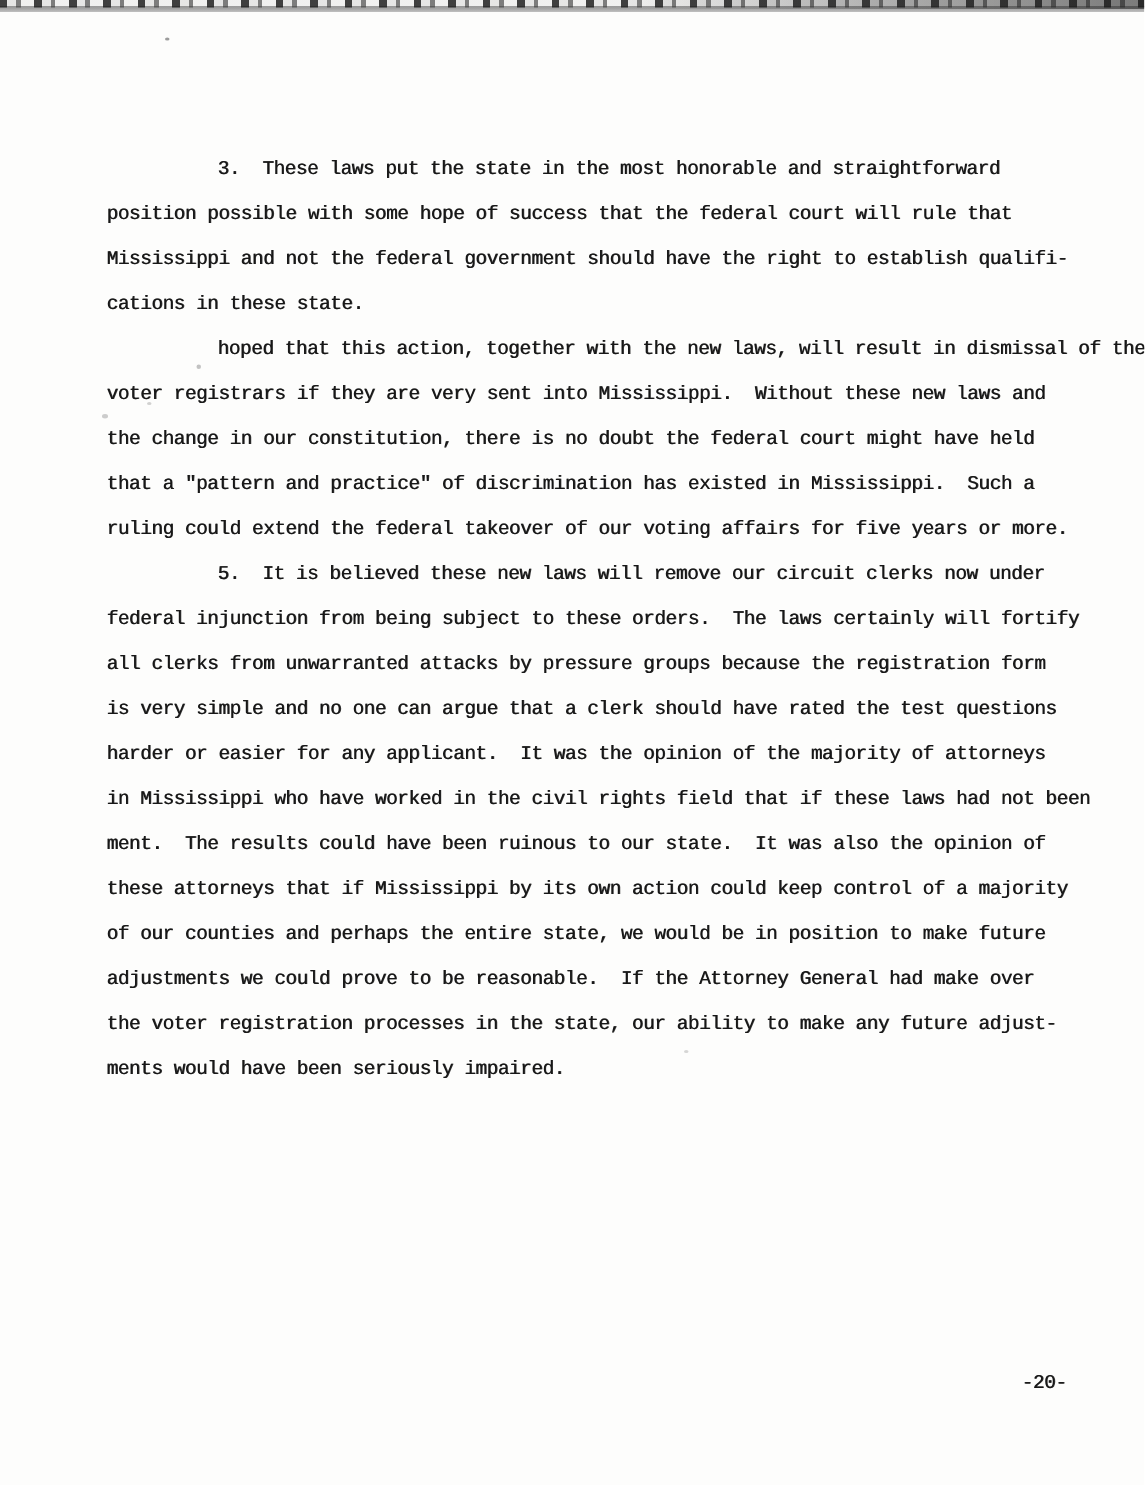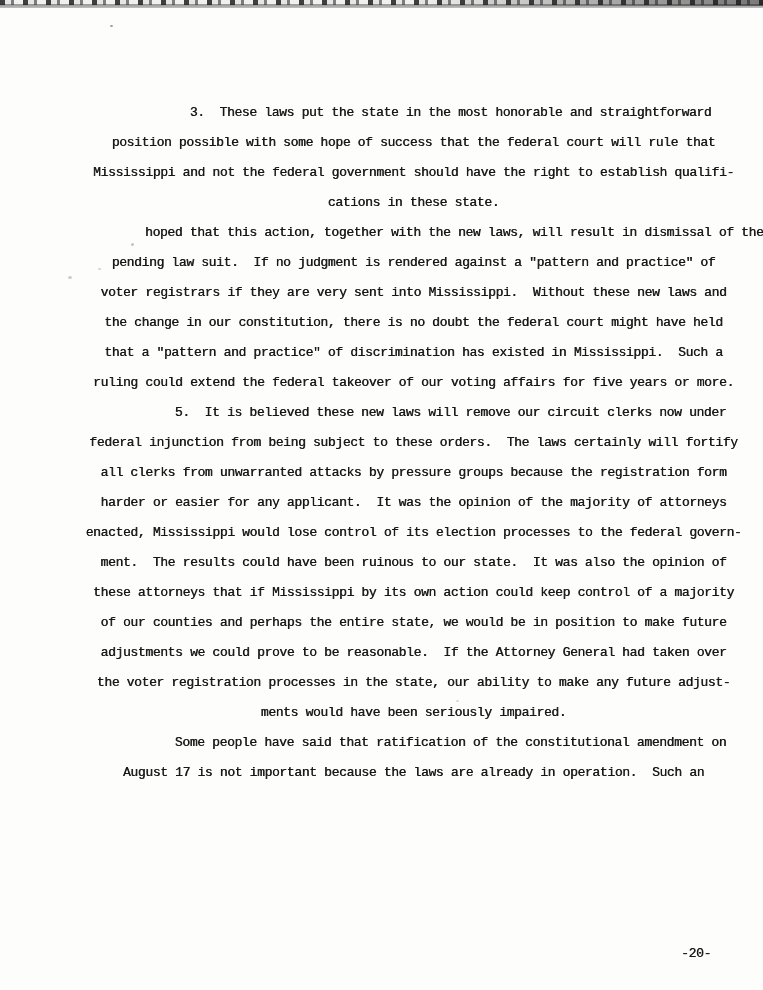--- a/index.html
+++ b/index.html
@@ -34,26 +34,25 @@
     top: 98px;
     left: 71px;
     width: 685px;
   }
   .line {
     font-size: 13px;
     line-height: 30px;
     letter-spacing: -0.35px;
     white-space: pre;
     text-shadow: 0.45px 0 0 rgba(25,25,25,0.85);
-    text-align: center;
   }
   .para .line:first-child { padding-left: 74px; }
   .page-num {
     position: absolute;
-    top: 944px;
+    top: 912px;
     left: 681px;
     font-size: 13px;
     line-height: 20px;
     letter-spacing: -0.3px;
     text-shadow: 0.45px 0 0 rgba(25,25,25,0.85);
   }
   .speck {
     position: absolute;
     background: rgba(60,60,60,0.5);
     border-radius: 50%;
@@ -67,42 +66,38 @@
 
   <div class="doc">
       <div class="para">
         <div class="line">3.  These laws put the state in the most honorable and straightforward</div>
         <div class="line">position possible with some hope of success that the federal court will rule that</div>
         <div class="line">Mississippi and not the federal government should have the right to establish qualifi-</div>
         <div class="line">cations in these state.</div>
       </div>
       <div class="para">
         <div class="line">hoped that this action, together with the new laws, will result in dismissal of the</div>
-        <div class="line">pending law suit.  If no judgment is rendered against a "pattern and practice" of</div>
         <div class="line">voter registrars if they are very sent into Mississippi.  Without these new laws and</div>
         <div class="line">the change in our constitution, there is no doubt the federal court might have held</div>
         <div class="line">that a "pattern and practice" of discrimination has existed in Mississippi.  Such a</div>
         <div class="line">ruling could extend the federal takeover of our voting affairs for five years or more.</div>
       </div>
       <div class="para">
         <div class="line">5.  It is believed these new laws will remove our circuit clerks now under</div>
         <div class="line">federal injunction from being subject to these orders.  The laws certainly will fortify</div>
         <div class="line">all clerks from unwarranted attacks by pressure groups because the registration form</div>
+        <div class="line">is very simple and no one can argue that a clerk should have rated the test questions</div>
         <div class="line">harder or easier for any applicant.  It was the opinion of the majority of attorneys</div>
-        <div class="line">enacted, Mississippi would lose control of its election processes to the federal govern-</div>
+        <div class="line">in Mississippi who have worked in the civil rights field that if these laws had not been</div>
         <div class="line">ment.  The results could have been ruinous to our state.  It was also the opinion of</div>
         <div class="line">these attorneys that if Mississippi by its own action could keep control of a majority</div>
         <div class="line">of our counties and perhaps the entire state, we would be in position to make future</div>
-        <div class="line">adjustments we could prove to be reasonable.  If the Attorney General had taken over</div>
+        <div class="line">adjustments we could prove to be reasonable.  If the Attorney General had make over</div>
         <div class="line">the voter registration processes in the state, our ability to make any future adjust-</div>
         <div class="line">ments would have been seriously impaired.</div>
-      </div>
-      <div class="para">
-        <div class="line">Some people have said that ratification of the constitutional amendment on</div>
-        <div class="line">August 17 is not important because the laws are already in operation.  Such an</div>
       </div>
     </div>
 
   <div class="page-num">-20-</div>
 
   <div class="speck" style="left:110px; top:25px; width:3px; height:2px;"></div>
   <div class="speck" style="left:131px; top:243px; width:3px; height:3px; opacity:.6;"></div>
   <div class="speck" style="left:68px; top:276px; width:4px; height:3px; opacity:.5;"></div>
   <div class="speck" style="left:98px; top:268px; width:3px; height:2px; opacity:.45;"></div>
   <div class="speck" style="left:456px; top:700px; width:3px; height:2px; opacity:.4;"></div>

